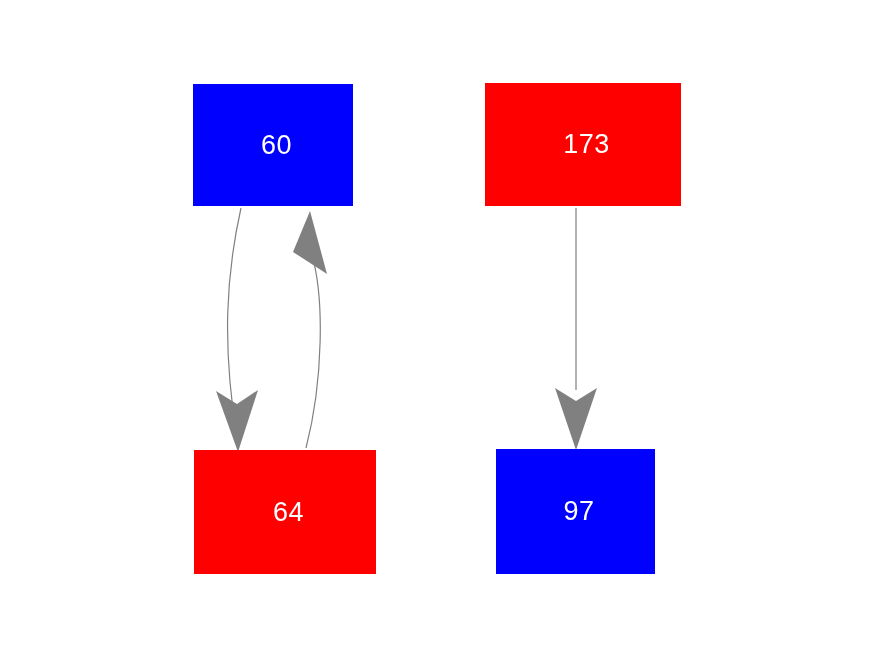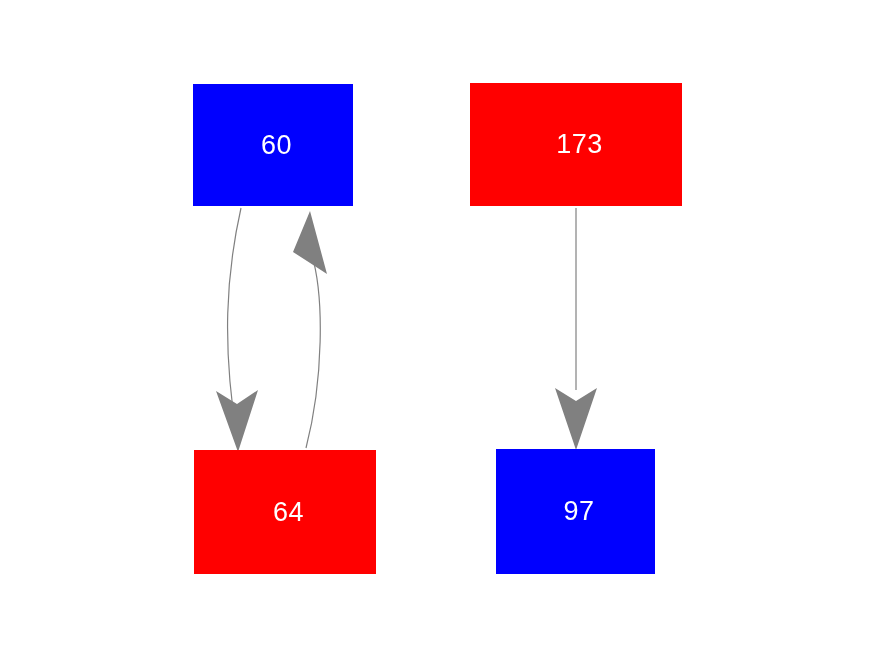--- a/index.html
+++ b/index.html
@@ -66,21 +66,21 @@
     <g>
       <path d="M 576,208 L 576,390" fill="none" stroke="#808080" stroke-width="1.2"></path>
       <path d="M 576,450 L 555,388 L 576,401 L 597,388 Z" fill="#808080" stroke="none"></path>
     </g>
   </svg>
 
   <div class="node" style="left:193px; top:84px; width:160px; height:122px; background:#0000ff;">
     <span class="node-label">60</span>
   </div>
 
-  <div class="node" style="left:470px; top:83px; width:212px; height:123px; background:#ff0000;">
+  <div class="node" style="left:485px; top:83px; width:196px; height:123px; background:#ff0000;">
     <span class="node-label">173</span>
   </div>
 
   <div class="node" style="left:194px; top:450px; width:182px; height:124px; background:#ff0000;">
     <span class="node-label">64</span>
   </div>
 
   <div class="node" style="left:496px; top:449px; width:159px; height:125px; background:#0000ff;">
     <span class="node-label">97</span>
   </div>

